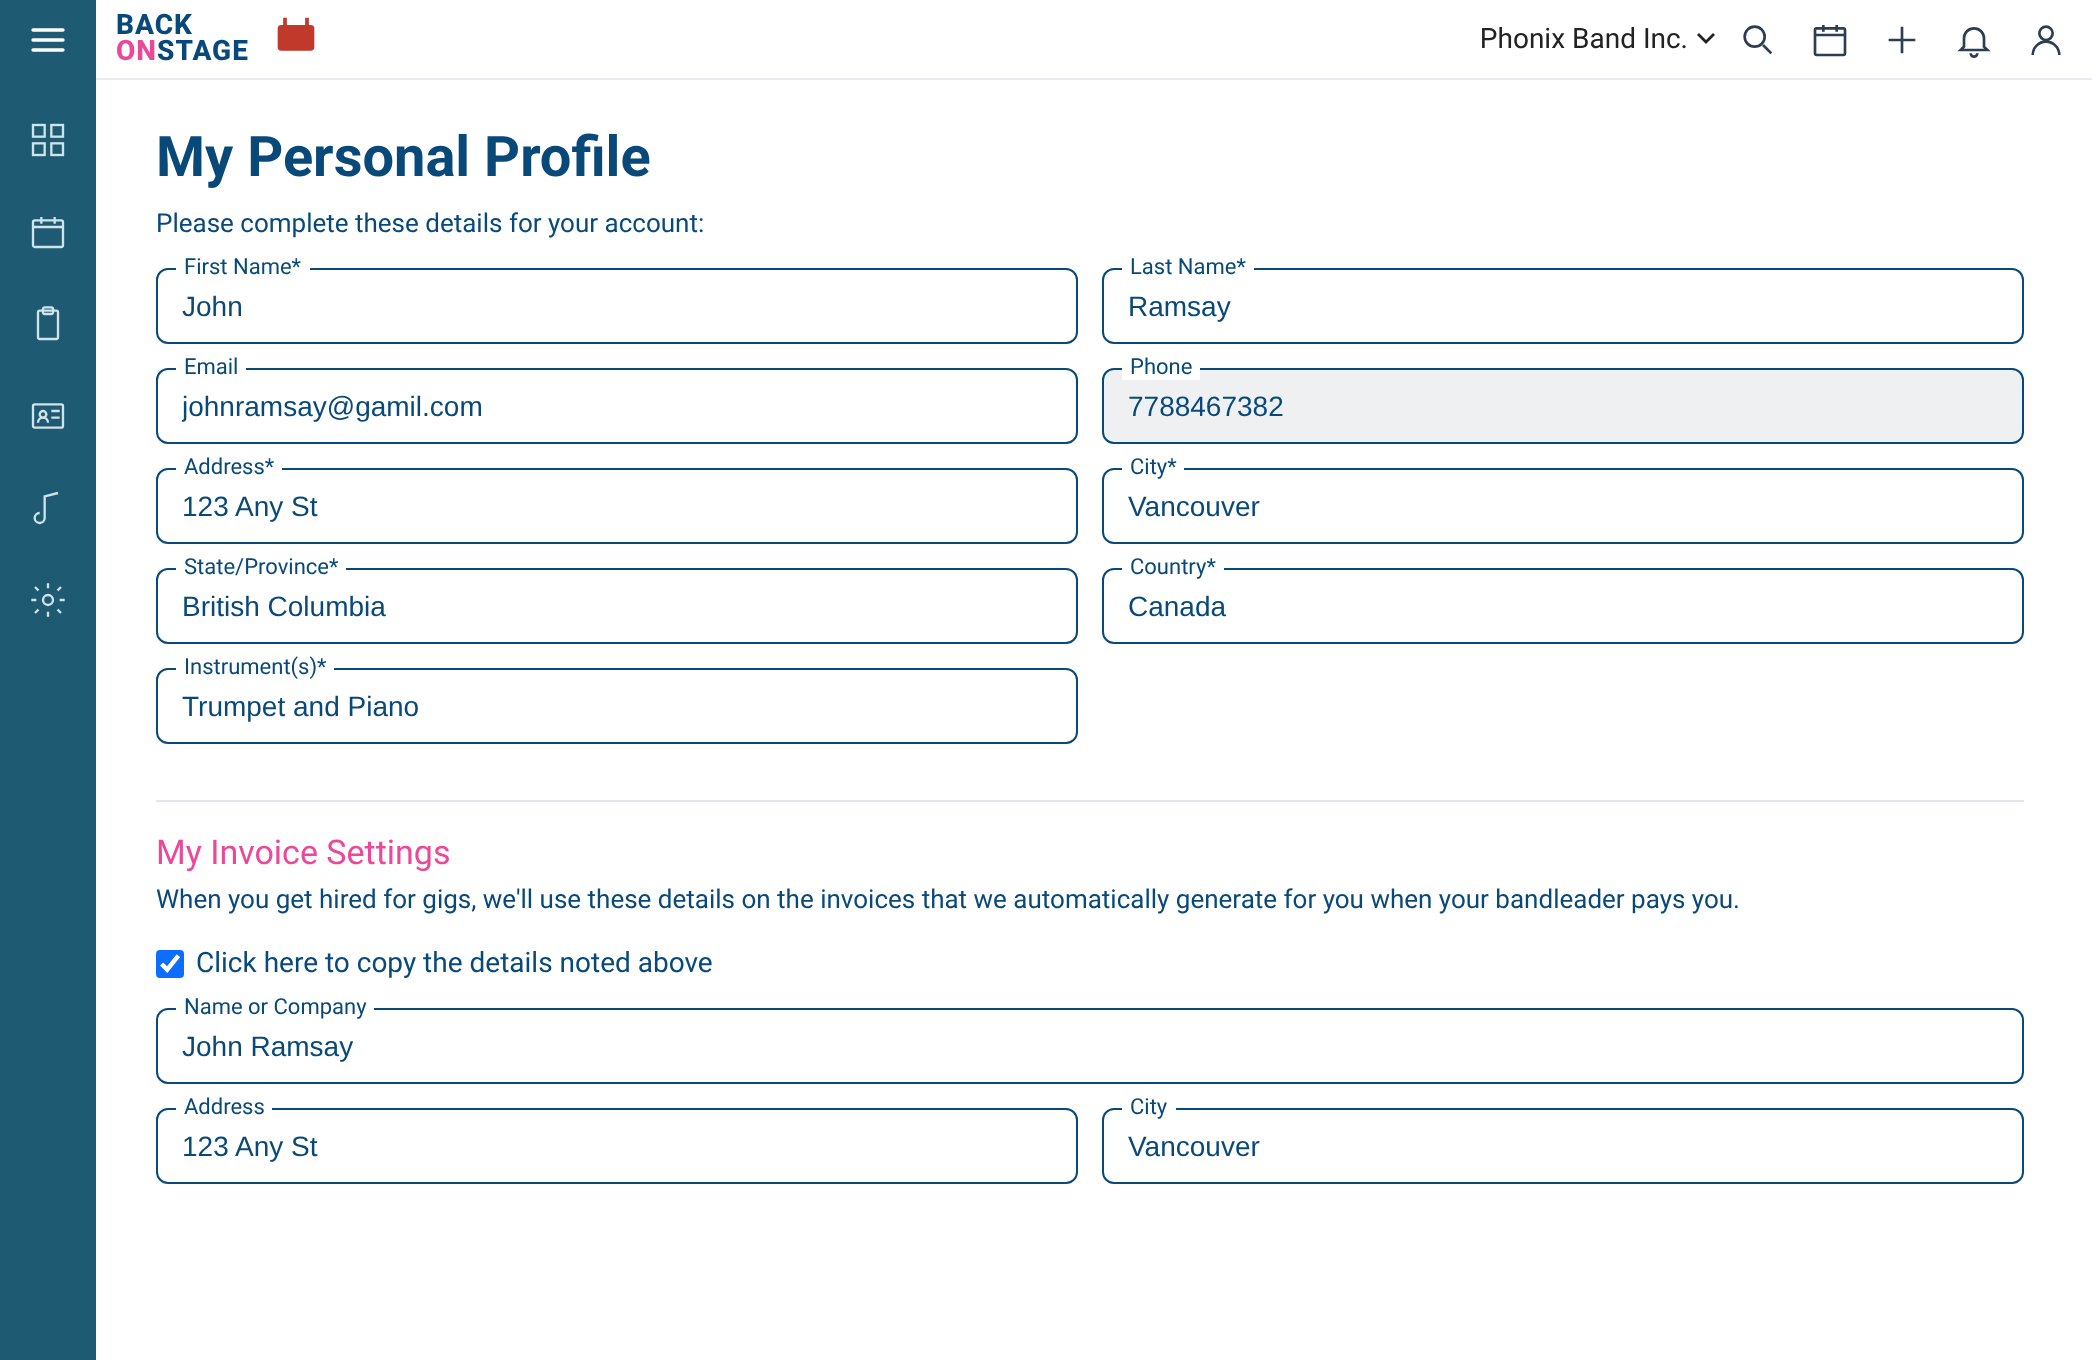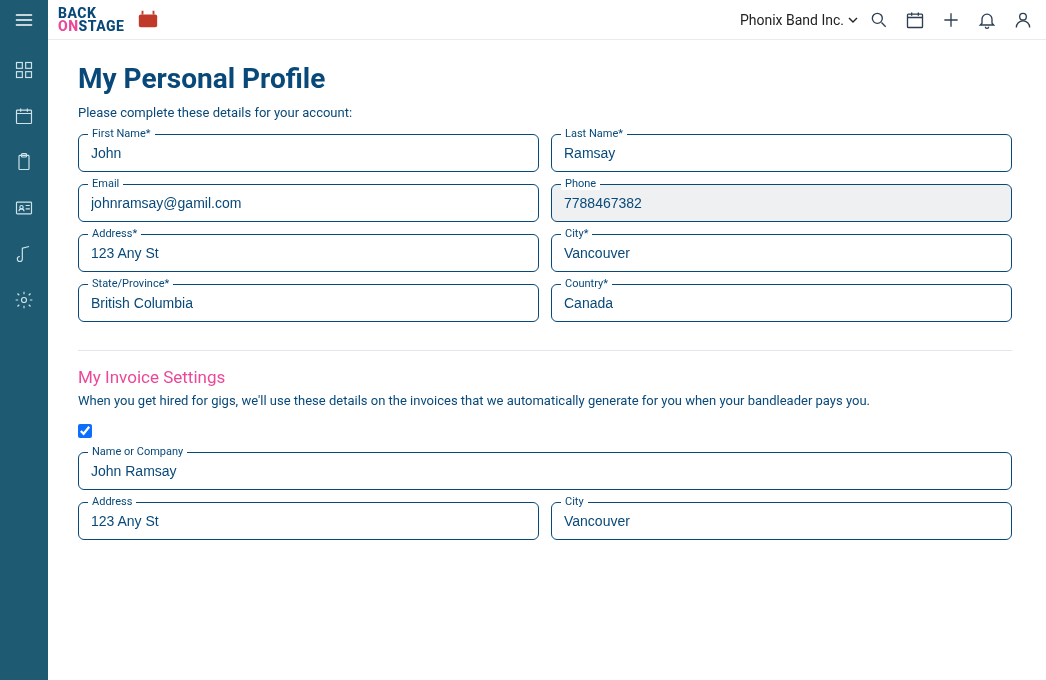--- a/index.html
+++ b/index.html
@@ -14,21 +14,21 @@
     background: #fff;
     padding: 0 12px 0 0;
     border-bottom: 1px solid #e9ecef;
   }
   .menu-col {
     width: 48px; height: 40px;
     display:flex; align-items:center; justify-content:center;
     background:#1e5b73;
   }
   .hamburger svg { display:block; }
-  .logo { margin-left: 10px; display:flex; align-items:center; gap:10px; }
+  .logo { margin-left: 10px; display:flex; gap:10px; }
   .logo-text { display:flex; flex-direction:column; line-height:0.9; font-weight:800; font-size:14px; letter-spacing:0.5px; }
   .logo-back { color:#08497a; }
   .logo-onstage { color:#08497a; }
   .logo-onstage .on { color:#ec4899; }
   .logo-mark { width:22px; height:22px; margin-left:3px; }
   .header-spacer { flex:1; }
   .band-dropdown { color:#222; font-size:14px; display:flex; align-items:center; gap:4px; margin-right:10px; cursor:pointer; }
   .band-dropdown svg { width:10px; height:10px; }
   .header-icons { display:flex; align-items:center; gap:14px; }
   .header-icons span, .header-icons button { display:flex; align-items:center; justify-content:center; width:22px; height:22px; color:#2c3e50; background:none; border:none; cursor:pointer; }
@@ -238,30 +238,35 @@
 
         <div class="field">
           <label>State/Province*</label>
           <input type="text" value="British Columbia" style="">
         </div>
 
         <div class="field">
           <label>Country*</label>
           <input type="text" value="Canada" style="">
         </div>
+        <div class="field">
+          <label>Instrument(s)*</label>
+          <input type="text" value="Trumpet and Piano" style="">
+        </div>
 
       </div>
 
       <hr class="section-divider">
 
       <h2 class="section-title">My Invoice Settings</h2>
       <p class="section-desc">When you get hired for gigs, we'll use these details on the invoices that we automatically generate for you when your bandleader pays you.</p>
 
       <div class="checkbox-row">
         <input type="checkbox" id="copycb" checked="" style="">
+        <label for="copycb">Click here to copy the details noted above</label>
       </div>
 
       <div class="form-grid">
         <div class="field full">
           <label>Name or Company</label>
           <input type="text" value="John Ramsay" style="">
         </div>
         <div class="field">
           <label>Address</label>
           <input type="text" value="123 Any St" style="">

